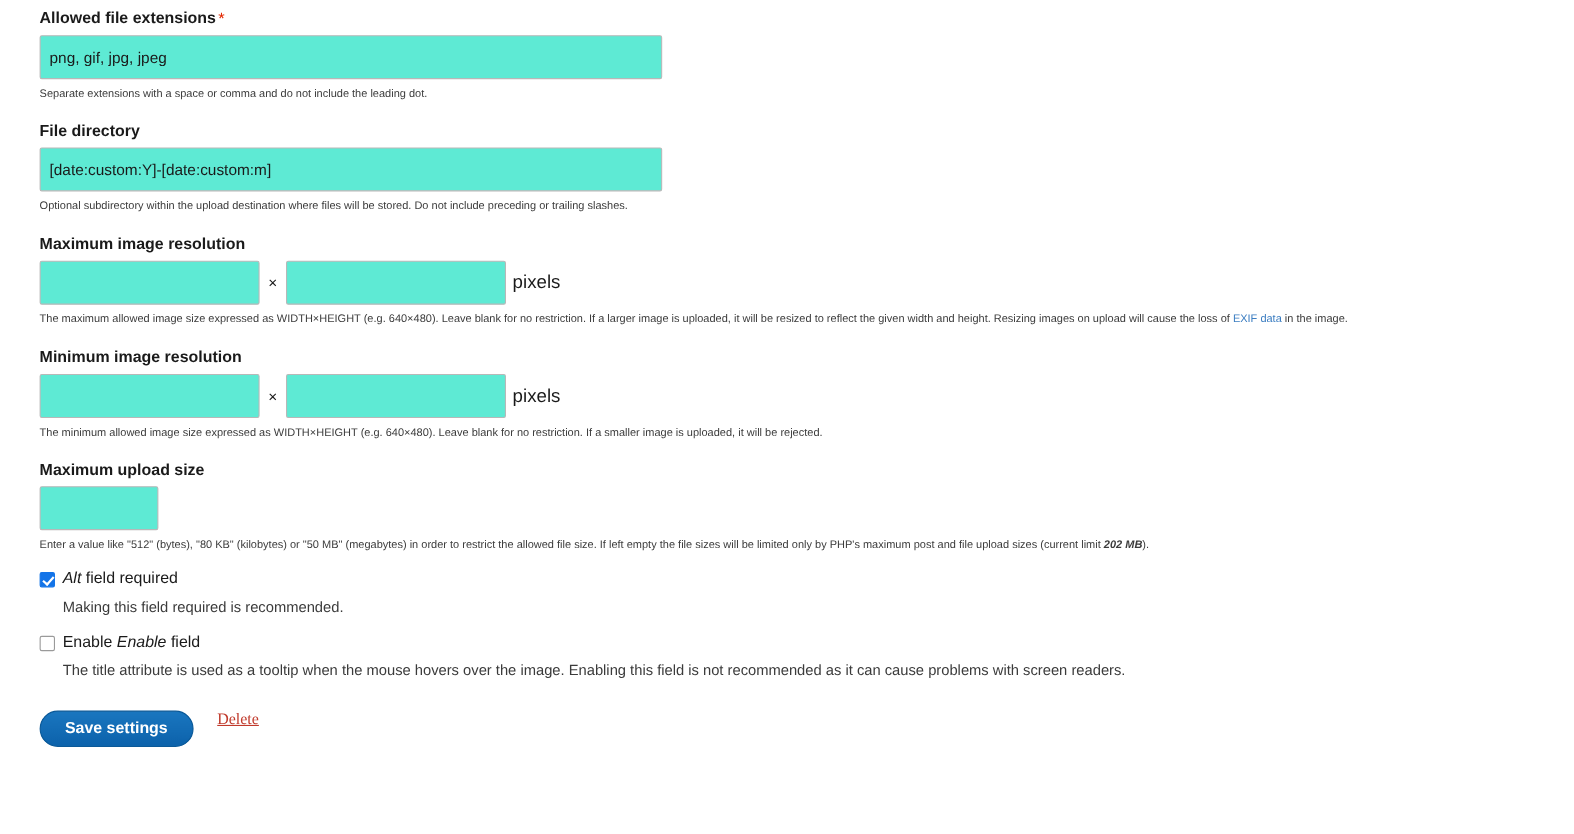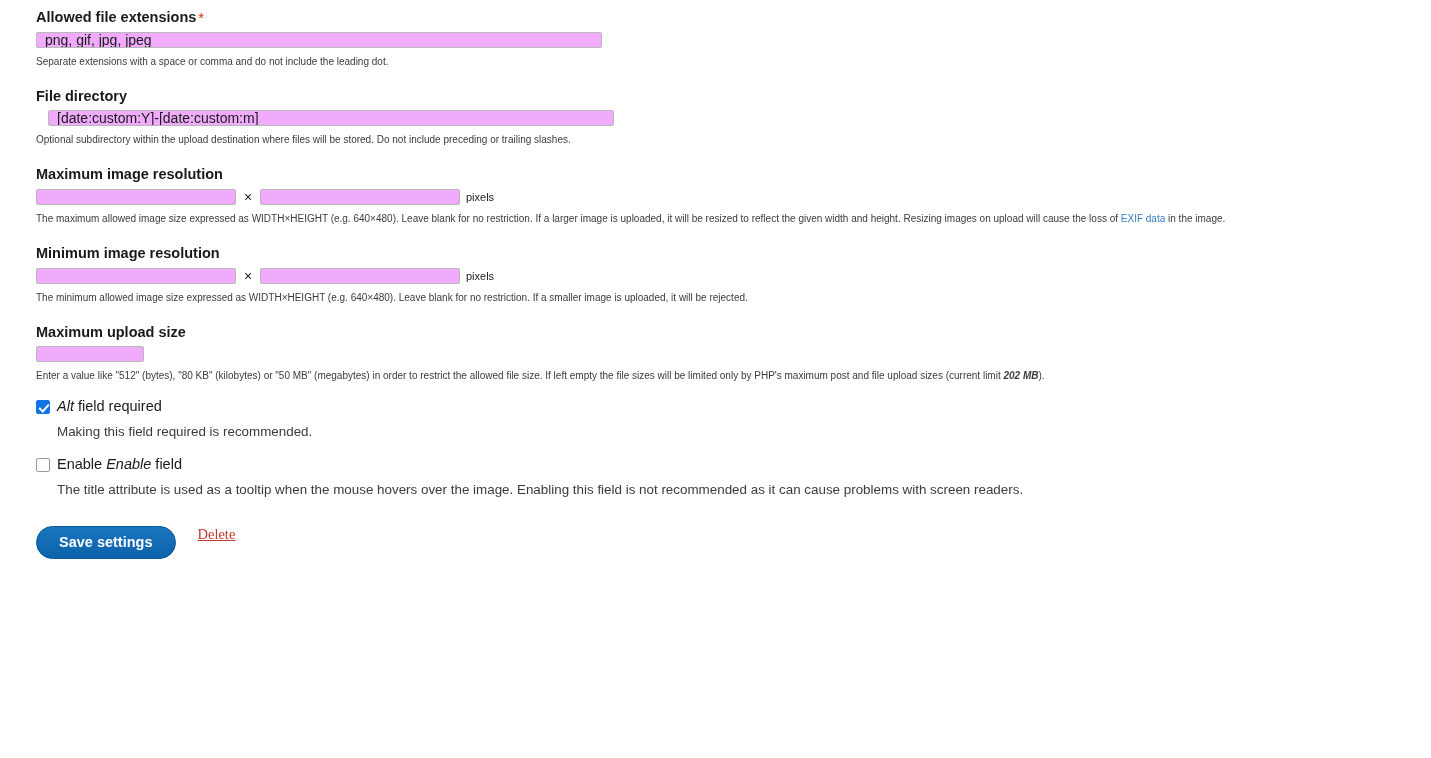--- a/index.html
+++ b/index.html
@@ -37,32 +37,32 @@
   .required-mark {
     color: #e32700;
     font-weight: normal;
     font-size: 15px;
     margin-left: 2px;
     position: relative;
     top: 1px;
   }
   .form-text {
     box-sizing: border-box;
-    height: 16px;
+    height: 40px;
     border: 1px solid #b8b8b8;
     border-radius: 2px;
-    background: #f0abfc;
+    background: #5eead4;
     font-family: "Liberation Sans", sans-serif;
     font-size: 14px;
     color: #1a1a1a;
     padding: 2px 8px;
     outline: none;
   }
   .w-extensions { width: 566px; }
-  .w-directory  { width: 566px; margin-left: 12px; }
+  .w-directory  { width: 566px; }
   .w-res        { width: 200px; }
   .w-upload     { width: 108px; }
 
   .description {
     font-size: 10px;
     color: #3b3b3b;
     line-height: 1.58;
     margin: 6px 0 0 0;
     max-width: 1360px;
   }
@@ -83,21 +83,21 @@
   }
   .res-sep {
     display: inline-block;
     width: 24px;
     text-align: center;
     font-size: 14px;
     color: #1a1a1a;
   }
   .res-suffix {
     margin-left: 6px;
-    font-size: 11px;
+    font-size: 17px;
     color: #1a1a1a;
   }
 
   
   .block-extensions { margin-top: 2px; }
   .block-directory  { margin-top: 17px; }
   .block-maxres     { margin-top: 18px; }
   .block-minres     { margin-top: 18px; }
   .block-maxupload  { margin-top: 18px; }
 

